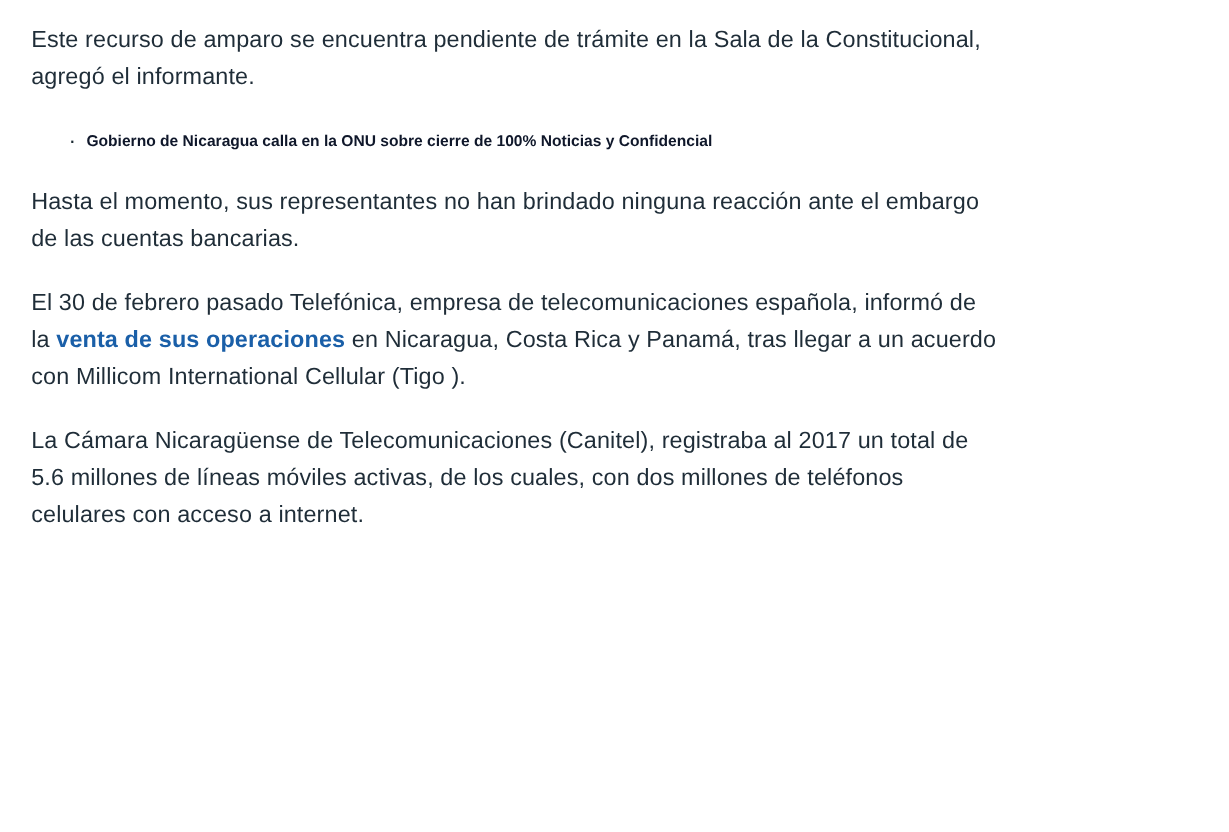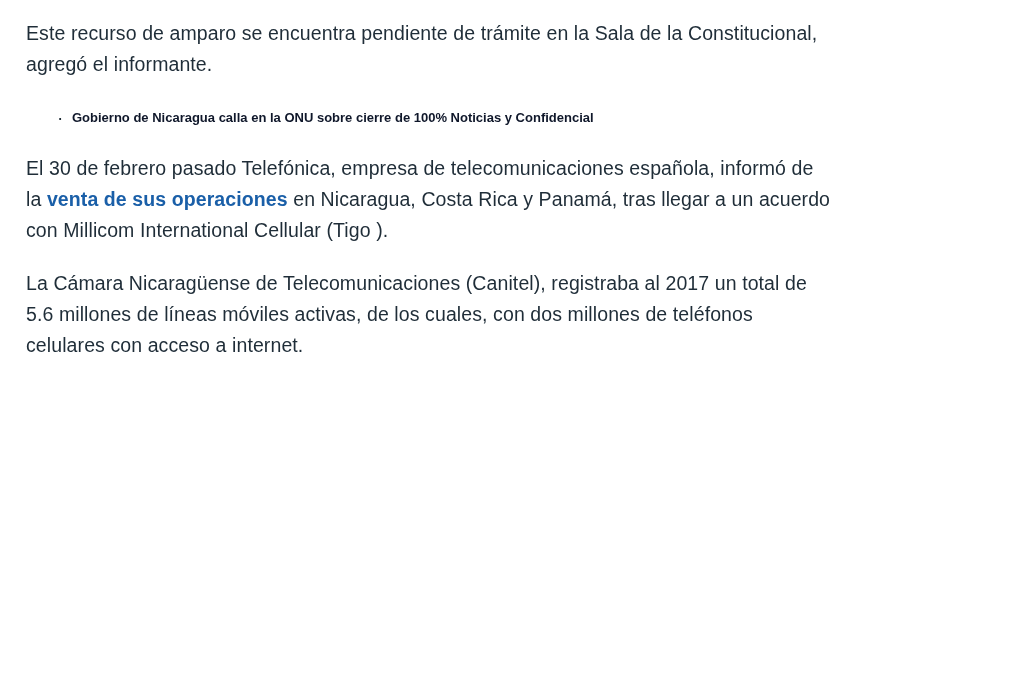--- a/index.html
+++ b/index.html
@@ -71,20 +71,23 @@
 
 
   <ul class="bullet-list">
     <li class="bullet-item">
       <span class="dot">·</span>
       <a class="bullet-link" href="#">Gobierno de Nicaragua calla en la ONU sobre cierre de 100% Noticias y Confidencial</a>
     </li>
   </ul>
 
 
+  <p class="para">
+    <span>Hasta el momento, sus representantes no han brindado ninguna reacción ante el embargo de las cuentas bancarias.</span>
+  </p>
 
   <p class="para">
     <span>El 30 de febrero pasado Telefónica, empresa de telecomunicaciones española, informó de la </span><strong>venta de sus operaciones</strong><span> en Nicaragua, Costa Rica y Panamá, tras llegar a un acuerdo con Millicom International Cellular (Tigo ).</span>
   </p>
 
 
   <p class="para">
     <span>La Cámara Nicaragüense de Telecomunicaciones (Canitel), registraba al 2017 un total de 5.6 millones de líneas móviles activas, de los cuales, con dos millones de teléfonos celulares con acceso a internet.</span>
   </p>
 

